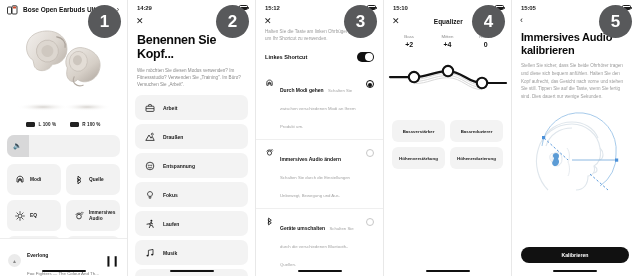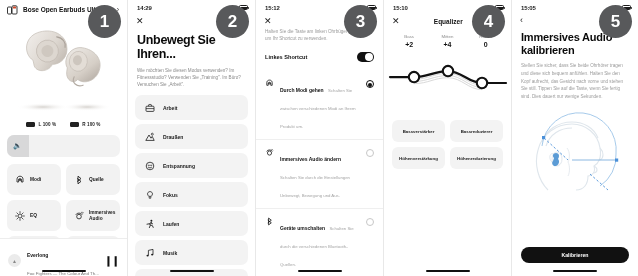--- a/index.html
+++ b/index.html
@@ -271,21 +271,21 @@
     <div class="badge">2</div>
     <div class="statusbar">
       <span class="sb-time">14:29</span>
       <span class="sb-icons">
         <span class="sb-sig"></span>
         <span class="sb-wifi">☇</span>
         <span class="sb-batt"></span>
       </span>
     </div>
     <div class="closex">✕</div>
-    <div class="p2-title">Unbewegt Sie Ihren...</div>
+    <div class="p2-title">Benennen Sie Kopf...</div>
     <div class="p2-sub">Wie möchten Sie diesen Modus verwenden? Im Fitnessstudio? Verwenden Sie „Training". Im Büro? Versuchen Sie „Arbeit".</div>
     <div class="p2-list">
       <div class="p2-item">
         <span class="p2-ic">
           <svg width="10" height="10" viewBox="0 0 10 10">
               <rect x="1" y="3.2" width="8" height="5.2" rx="0.9" fill="none" stroke="#1a1a1a" stroke-width="0.8"></rect>
               <path d="M3.6 3.2 V2.2 a0.7 0.7 0 0 1 0.7-0.7 h1.4 a0.7 0.7 0 0 1 0.7 0.7 V3.2" fill="none" stroke="#1a1a1a" stroke-width="0.8"></path>
               <path d="M1 5.6 H9" stroke="#1a1a1a" stroke-width="0.7"></path>
             </svg>
         </span>

